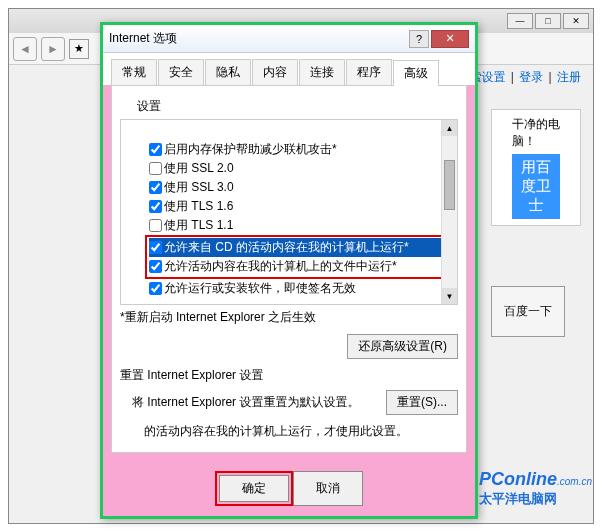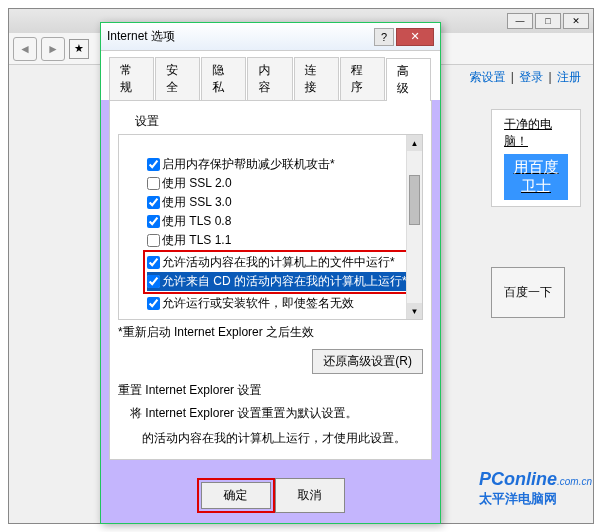--- a/index.html
+++ b/index.html
@@ -9,26 +9,26 @@
 .browser-win { position: absolute; top: 8px; left: 8px; width: 586px; height: 516px; border: 1px solid #888; background: #f0f0f0; }
 .browser-titlebar { height: 24px; background: linear-gradient(#e8e8e8, #d8d8d8); display: flex; justify-content: flex-end; align-items: center; padding-right: 4px; gap: 2px; }
 .win-btn { width: 26px; height: 16px; border: 1px solid #999; background: #eee; font-size: 9px; display: flex; align-items: center; justify-content: center; }
 .browser-toolbar { height: 32px; background: #f5f5f5; display: flex; align-items: center; padding: 0 4px; gap: 4px; border-bottom: 1px solid #ccc; }
 .nav-btn { width: 24px; height: 24px; border: 1px solid #aaa; border-radius: 3px; display: flex; align-items: center; justify-content: center; font-size: 12px; color: #888; }
 .fav-icon { width: 20px; height: 20px; border: 1px solid #999; font-size: 11px; display: flex; align-items: center; justify-content: center; }
 .browser-right { position: absolute; right: 10px; top: 60px; font-size: 12px; color: #333; }
 .browser-right a { color: #06c; text-decoration: none; margin: 0 2px; }
 
 .side-content { position: absolute; right: 12px; top: 100px; width: 90px; font-size: 12px; }
-.promo-box { border: 1px solid #ccc; padding: 6px 12px; background: #fff; margin-bottom: 18px; text-decoration: underline; }
+.promo-box { border: 1px solid #ccc; padding: 6px 20px; background: #fff; margin-bottom: 18px; }
 .promo-btn { background: #3595ff; color: #fff; padding: 4px 6px; margin-top: 4px; font-size: 15px; text-align: center; }
 .search-btn { border: 1px solid #999; background: #f5f5f5; padding: 16px 12px; font-size: 12px; display: inline-block; }
 
 
-.dialog { position: absolute; left: 100px; top: 22px; width: 341px; background: #c4b5fd; border: 1px solid #22c55e; box-shadow: 2px 2px 8px rgba(0,0,0,0.3); }
+.dialog { position: absolute; left: 100px; top: 22px; width: 378px; background: #f9a8d4; border: 3px solid #22c55e; box-shadow: 2px 2px 8px rgba(0,0,0,0.3); }
 .dialog-title { height: 28px; background: linear-gradient(#fff, #e8f0fa); display: flex; align-items: center; justify-content: space-between; padding: 0 6px; border-bottom: 1px solid #ccc; }
 .dialog-title span { font-size: 12px; }
 .dlg-btns { display: flex; gap: 2px; }
 .dlg-help { width: 20px; height: 18px; background: #e8e8e8; border: 1px solid #aaa; font-size: 11px; display: flex; align-items: center; justify-content: center; }
 .dlg-close { width: 38px; height: 18px; background: #c75050; color: #fff; font-size: 11px; display: flex; align-items: center; justify-content: center; border: 1px solid #a04040; }
 
 .tabs { display: flex; padding: 6px 8px 0 8px; font-size: 12px; background: #fff; }
 .tab { padding: 4px 10px; border: 1px solid #ccc; border-bottom: none; margin-right: 1px; background: #f4f4f4; cursor: pointer; }
 .tab.active { background: #fff; position: relative; top: 1px; }
 .tab-content { border: 1px solid #ccc; margin: 0 8px 8px 8px; padding: 8px; background: #fff; font-size: 12px; }
@@ -125,34 +125,34 @@
           <div class="checkitem">
             <input type="checkbox" style="">
             <span>使用 SSL 2.0</span>
           </div>
           <div class="checkitem">
             <input type="checkbox" checked="" style="">
             <span>使用 SSL 3.0</span>
           </div>
           <div class="checkitem">
             <input type="checkbox" checked="" style="">
-            <span>使用 TLS 0.8</span>
+            <span>使用 TLS 1.6</span>
           </div>
           <div class="checkitem">
             <input type="checkbox" style="">
             <span>使用 TLS 1.1</span>
           </div>
           <div class="red-highlight">
+            <div class="checkitem selected-row">
+              <input type="checkbox" checked="" style="">
+              <span>允许来自 CD 的活动内容在我的计算机上运行*</span>
+            </div>
             <div class="checkitem">
               <input type="checkbox" checked="" style="">
               <span>允许活动内容在我的计算机上的文件中运行*</span>
-            </div>
-            <div class="checkitem selected-row">
-              <input type="checkbox" checked="" style="">
-              <span>允许来自 CD 的活动内容在我的计算机上运行*</span>
             </div>
           </div>
           <div class="checkitem">
             <input type="checkbox" checked="" style="">
             <span>允许运行或安装软件，即使签名无效</span>
           </div>
         </div>
       <div class="scrollbar">
         <div class="scroll-arrow" style="top:0">▲</div>
         <div class="scroll-thumb"></div>
@@ -162,20 +162,21 @@
 
     <div class="note">*重新启动 Internet Explorer 之后生效</div>
     <div class="restore-row">
       <button class="btn">还原高级设置(R)</button>
     </div>
 
     <div class="reset-section">
       <div>重置 Internet Explorer 设置</div>
       <div class="reset-row">
         <span>将 Internet Explorer 设置重置为默认设置。</span>
+        <button class="btn">重置(S)...</button>
       </div>
       <div class="reset-note">的活动内容在我的计算机上运行，才使用此设置。</div>
     </div>
   </div>
 
   <div class="dialog-footer">
     <span class="ok-btn-wrap">
       <button class="ok-btn">确定</button>
     </span>
     <button class="cancel-btn">取消</button>

